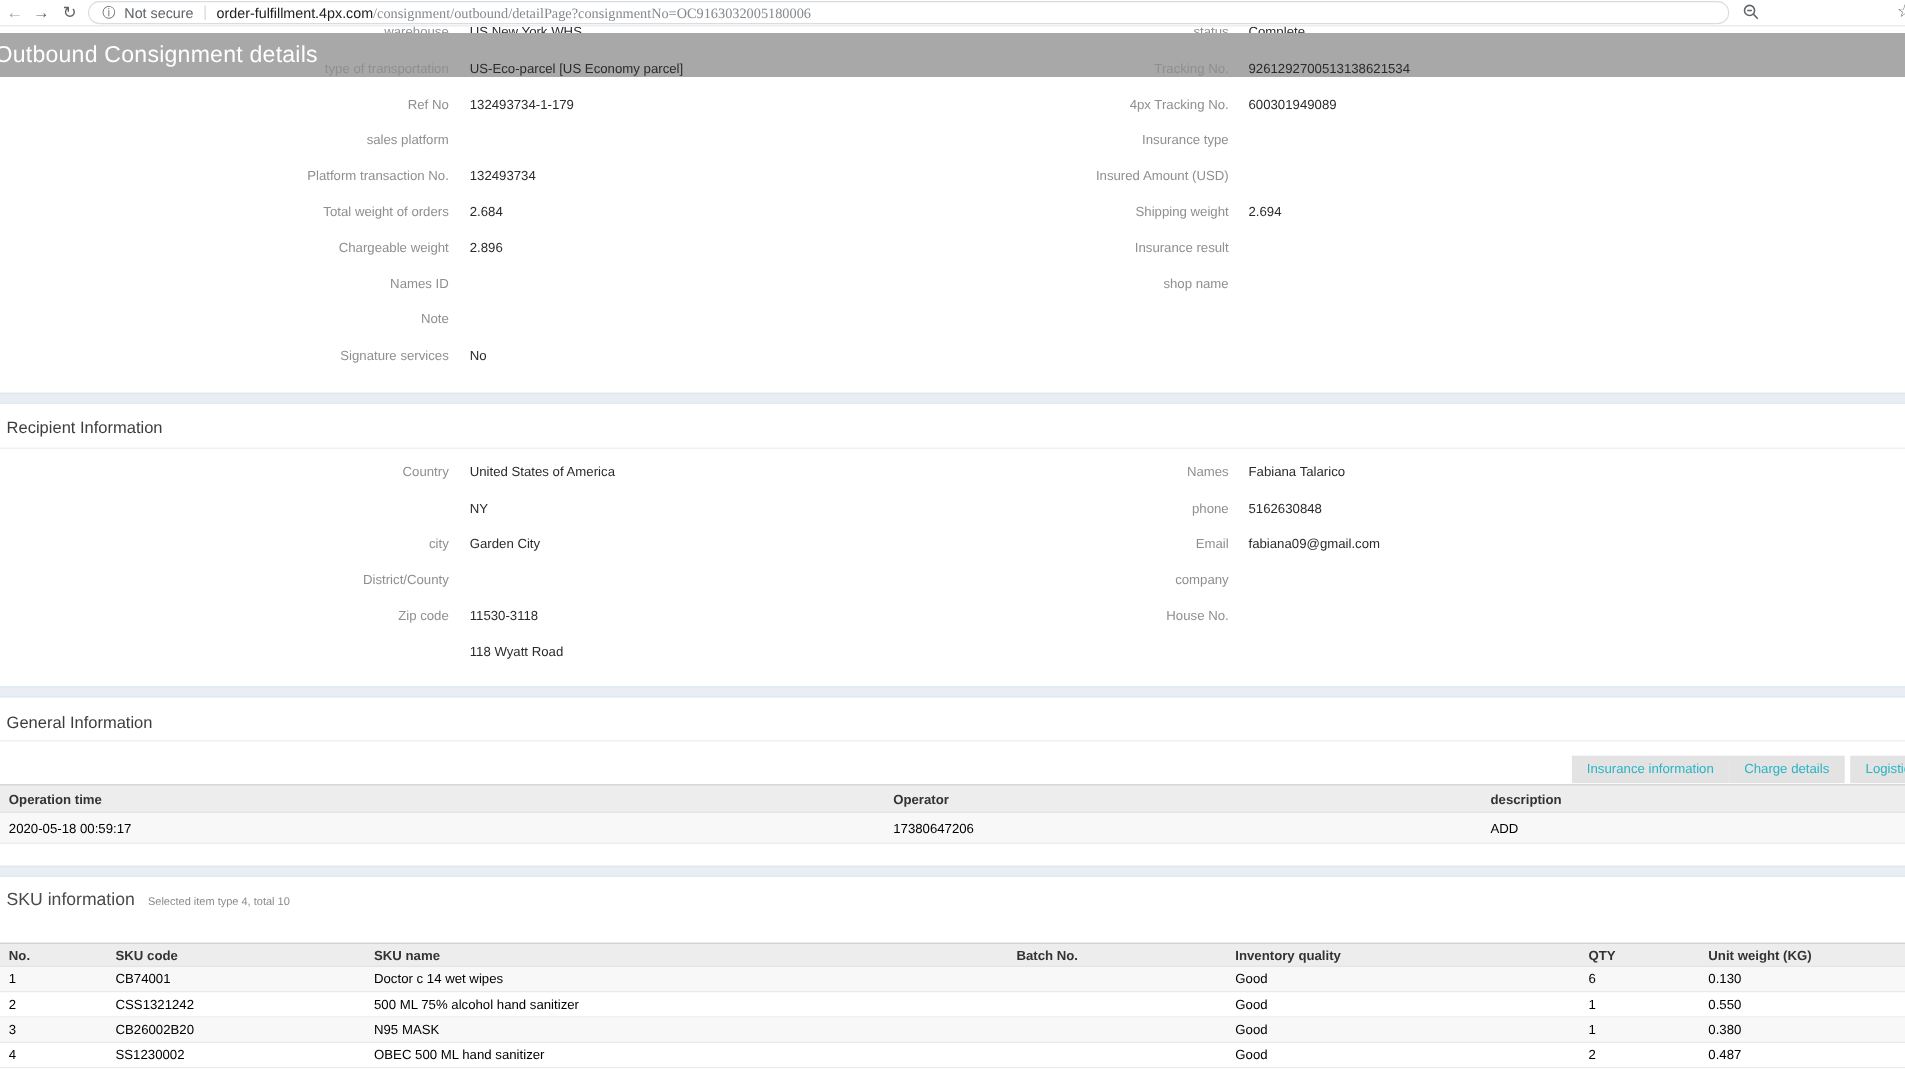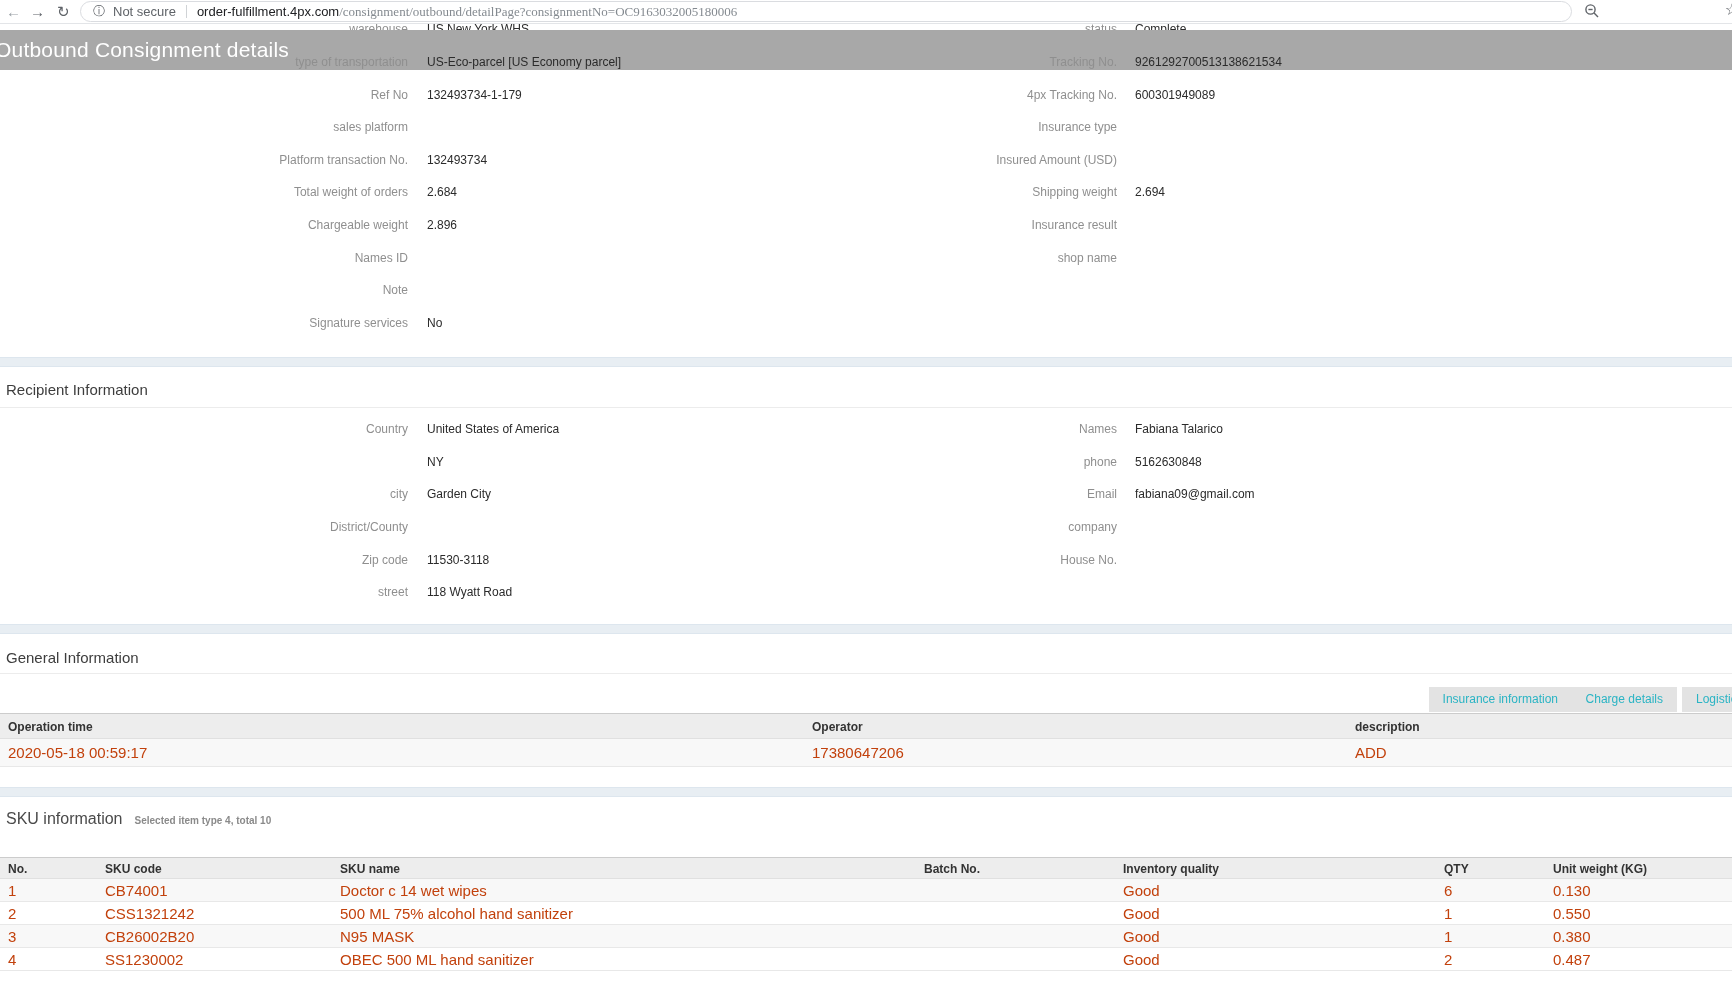--- a/index.html
+++ b/index.html
@@ -35,30 +35,30 @@
   .lab {position:absolute;left:0;width:408px;text-align:right;color:#8f8f8f;}
   .val {position:absolute;left:427px;color:#2b2b2b;}
   .labr{position:absolute;left:0;width:1117px;text-align:right;color:#8f8f8f;}
   .valr{position:absolute;left:1135px;color:#2b2b2b;}
 
   
   .band{position:absolute;left:0;width:100%;height:10px;background:#e8eef3;
         border-top:1px solid #dde6ee;border-bottom:1px solid #dde6ee;box-sizing:border-box;}
   .sec-title{position:absolute;left:0;width:100%;box-sizing:border-box;padding-left:6px;
              font-size:15px;color:#3d3d3d;border-bottom:1px solid #ececec;}
-  .sub{font-size:10px;color:#8a8a8a;margin-left:12px;font-weight:700;text-align:right;}
+  .sub{font-size:10px;color:#8a8a8a;margin-left:12px;font-weight:400;text-align:right;}
 
   
   .tab{position:absolute;top:687px;height:25px;line-height:25px;background:#e3e3e3;
        color:#2ab4c4;font-size:12px;padding:0 14px;cursor:pointer;white-space:nowrap;}
 
   
   .t-head{position:absolute;left:0;width:100%;background:#ededed;border-top:1px solid #cccccc;
           border-bottom:1px solid #e0e0e0;box-sizing:border-box;font-size:12px;font-weight:bold;color:#333;}
-  .t-row{position:absolute;left:0;width:100%;box-sizing:border-box;font-size:15px;color:#c2410c;
+  .t-row{position:absolute;left:0;width:100%;box-sizing:border-box;font-size:12px;color:#000000;
          border-bottom:1px solid #e8e8e8;}
   .c{position:absolute;white-space:nowrap;}
   .shade{background:#f8f8f8;}
 </style>
 </head>
 <body>
 
 <div id="app">
 
   <div class="cliprow">
@@ -155,21 +155,20 @@
       </div>
     <div class="row" style="top:512px">
         <span class="lab">District/County</span>
         <span class="val"></span>
       </div>
     <div class="row" style="top:545px">
         <span class="lab">Zip code</span>
         <span class="val">11530-3118</span>
       </div>
     <div class="row" style="top:577px">
-        <span class="lab">street</span>
         <span class="val">118 Wyatt Road</span>
       </div>
 
     <div class="row" style="top:414px">
         <span class="labr">Names</span>
         <span class="valr">Fabiana Talarico</span>
       </div>
     <div class="row" style="top:447px">
         <span class="labr">phone</span>
         <span class="valr">5162630848</span>

